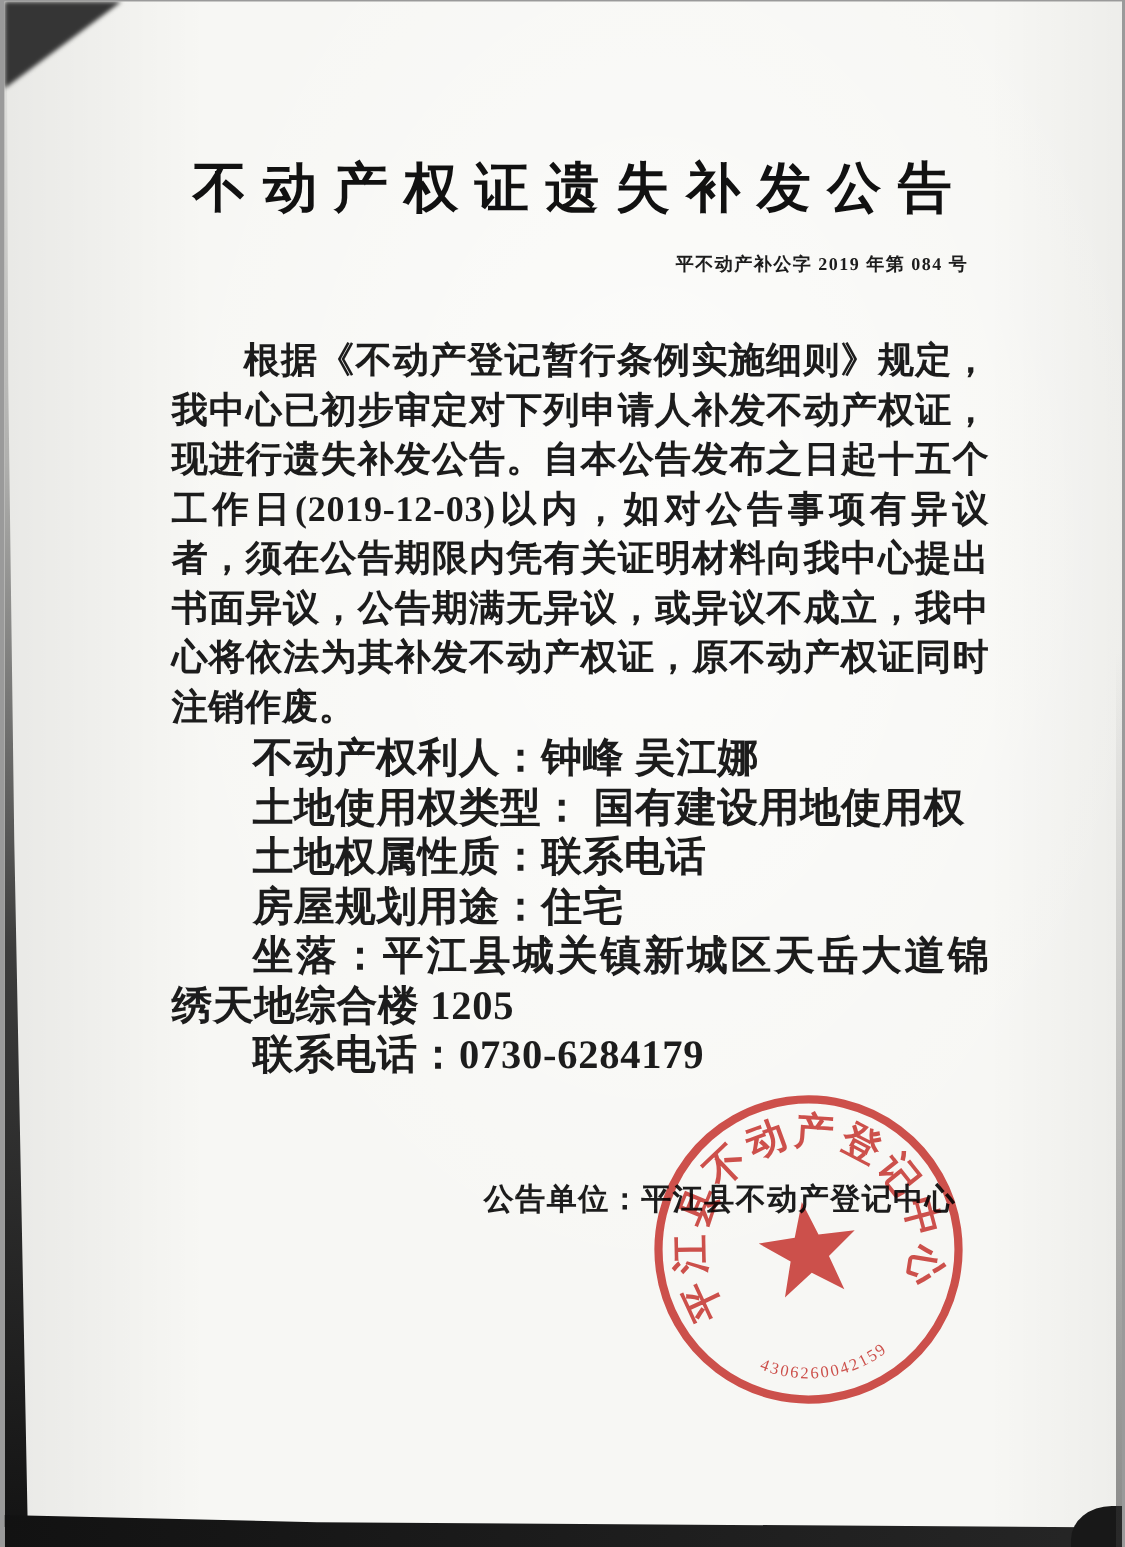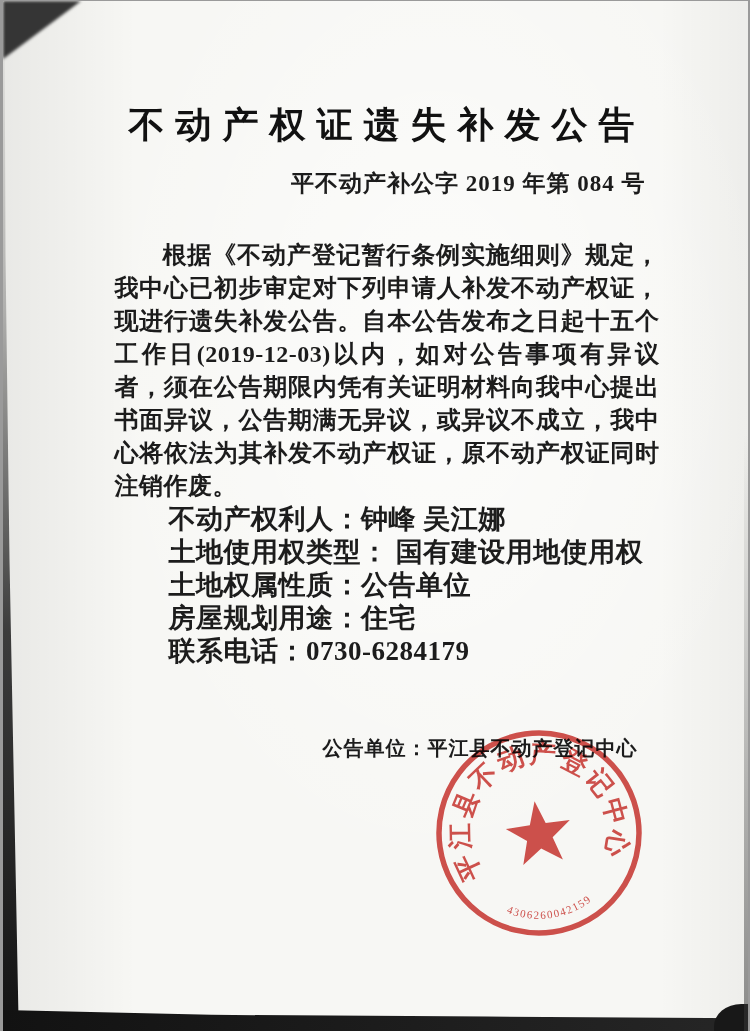--- a/index.html
+++ b/index.html
@@ -64,21 +64,21 @@
     font-weight: bold;
     letter-spacing: 11px;
     color: #111;
     white-space: nowrap;
   }
 
   .doc-number {
     margin-top: 18px;
     text-align: right;
     padding-right: 14px;
-    font-size: 23px;
+    font-size: 12px;
     font-weight: bold;
     letter-spacing: 1px;
   }
 
   .body-paragraph {
     margin: 40px 0 0 0;
     font-size: 24px;
     line-height: 33px;
     letter-spacing: 0.5px;
     text-indent: 2em;
@@ -122,22 +122,23 @@
   <div class="edge-right"></div>
 
   <div class="content">
     <h1 class="title">不动产权证遗失补发公告</h1>
     <div class="doc-number">平不动产补公字 2019 年第 084 号</div>
     <p class="body-paragraph">根据《不动产登记暂行条例实施细则》规定，我中心已初步审定对下列申请人补发不动产权证，现进行遗失补发公告。自本公告发布之日起十五个工作日(2019-12-03)以内，如对公告事项有异议者，须在公告期限内凭有关证明材料向我中心提出书面异议，公告期满无异议，或异议不成立，我中心将依法为其补发不动产权证，原不动产权证同时注销作废。</p>
 
     <div class="details">
       <div class="detail-line">不动产权利人：钟峰 吴江娜</div>
       <div class="detail-line">土地使用权类型： 国有建设用地使用权</div>
-      <div class="detail-line">土地权属性质：公告单位</div>
+      <div class="detail-line">土地权属性质：联系电话</div>
       <div class="detail-line">房屋规划用途：住宅</div>
+      <div class="detail-line">坐落：平江县城关镇新城区天岳大道锦绣天地综合楼 1205</div>
       <div class="detail-line">联系电话：0730-6284179</div>
     </div>
 
     <div class="footer">
       <div class="footer-issuer">公告单位：平江县不动产登记中心</div>
     </div>
   </div>
 
   <div class="seal">
     <svg viewBox="0 0 220 220" width="220" height="220">

